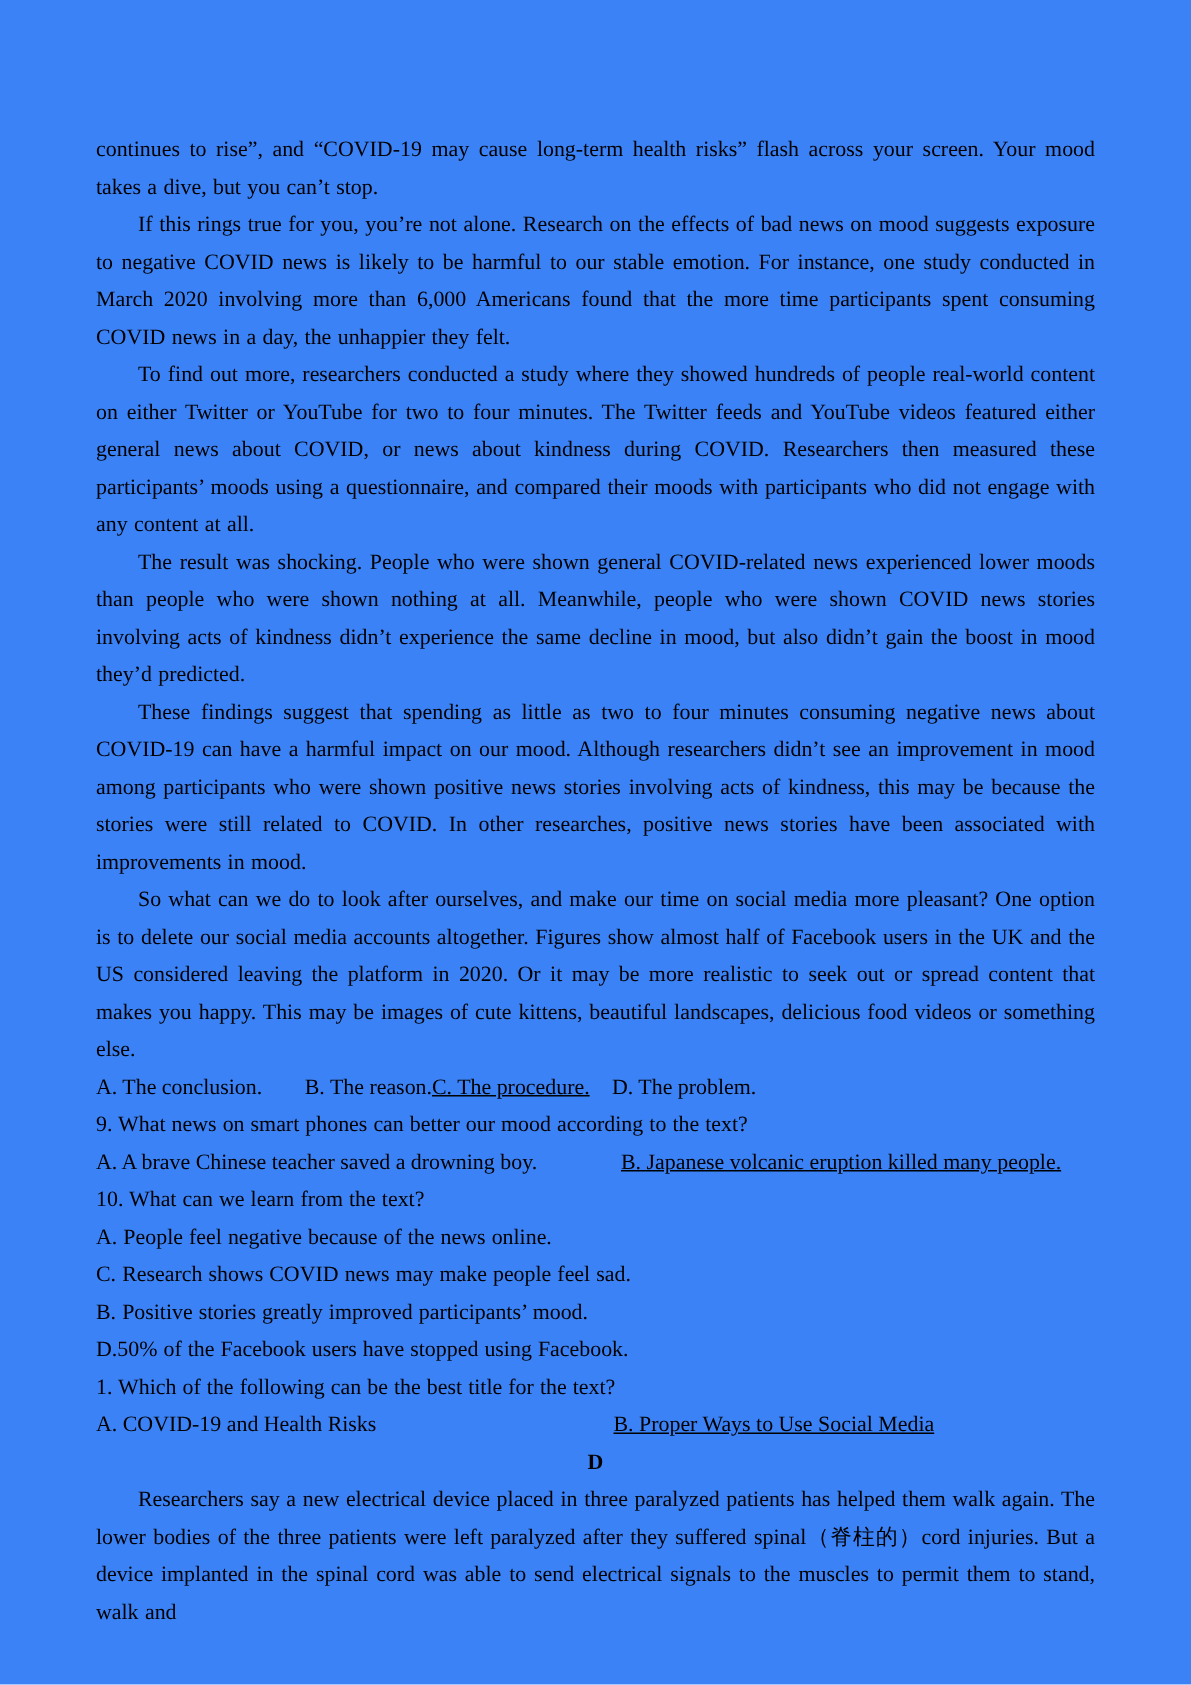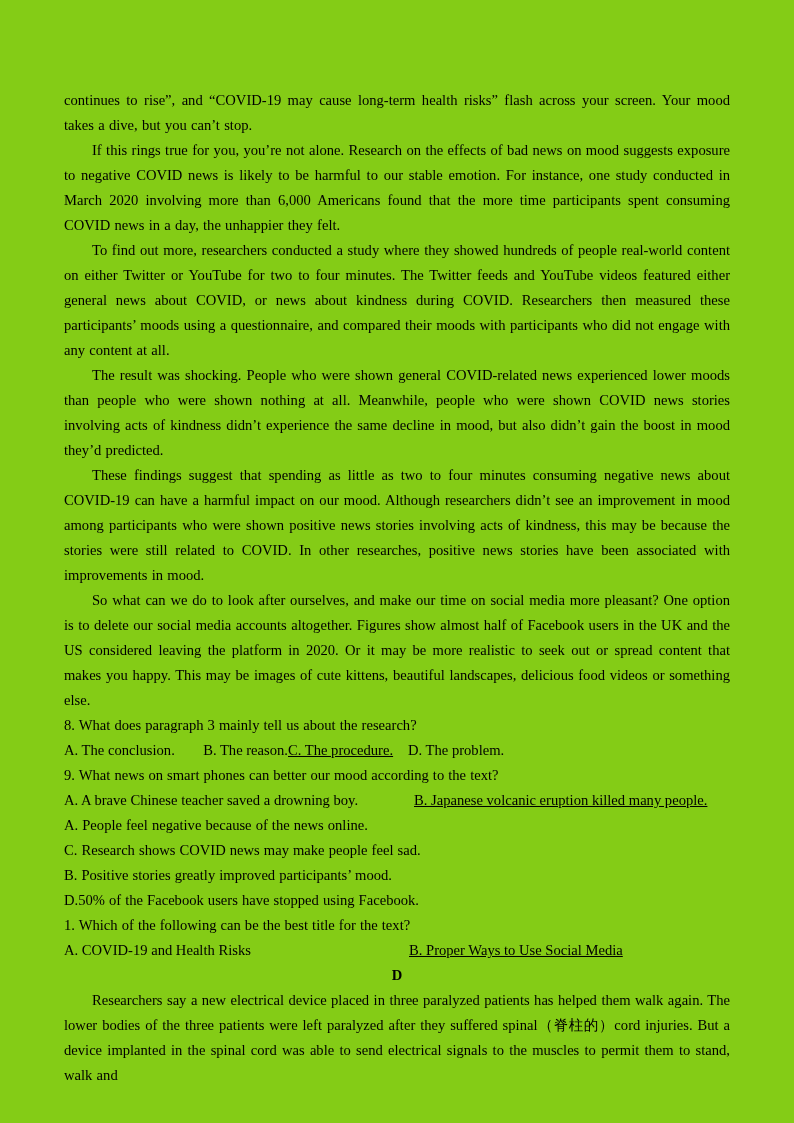--- a/index.html
+++ b/index.html
@@ -12,21 +12,21 @@
     height: 1123px;
     font-family: "Liberation Serif", "DejaVu Serif", serif;
     color: #000000;
     -webkit-font-smoothing: none;
   }
   .page {
     position: relative;
     width: 794px;
     height: 1123px;
     box-sizing: border-box;
-    background: #84cc16;
+    background: #3b82f6;
     overflow: hidden;
   }
   .content {
     position: absolute;
     left: 64px;
     top: 88px;
     width: 666px;
   }
   p.para {
     margin: 0;
@@ -86,30 +86,30 @@
     <p class="para">If this rings true for you, you’re not alone. Research on the effects of bad news on mood suggests exposure to negative COVID news is likely to be harmful to our stable emotion. For instance, one study conducted in March 2020 involving more than 6,000 Americans found that the more time participants spent consuming COVID news in a day, the unhappier they felt.</p>
 
     <p class="para">To find out more, researchers conducted a study where they showed hundreds of people real-world content on either Twitter or YouTube for two to four minutes. The Twitter feeds and YouTube videos featured either general news about COVID, or news about kindness during COVID. Researchers then measured these participants’ moods using a questionnaire, and compared their moods with participants who did not engage with any content at all.</p>
 
     <p class="para">The result was shocking. People who were shown general COVID-related news experienced lower moods than people who were shown nothing at all. Meanwhile, people who were shown COVID news stories involving acts of kindness didn’t experience the same decline in mood, but also didn’t gain the boost in mood they’d predicted.</p>
 
     <p class="para">These findings suggest that spending as little as two to four minutes consuming negative news about COVID-19 can have a harmful impact on our mood. Although researchers didn’t see an improvement in mood among participants who were shown positive news stories involving acts of kindness, this may be because the stories were still related to COVID. In other researches, positive news stories have been associated with improvements in mood.</p>
 
     <p class="para">So what can we do to look after ourselves, and make our time on social media more pleasant? One option is to delete our social media accounts altogether. Figures show almost half of Facebook users in the UK and the US considered leaving the platform in 2020. Or it may be more realistic to seek out or spread content that makes you happy. This may be images of cute kittens, beautiful landscapes, delicious food videos or something else.</p>
 
-    <p class="qline">8. What does paragraph 3 mainly tell us about the research?</p>
     <div class="opt-row q8">
       <span class="opt o-a">A. The conclusion.</span><span class="opt o-b">B.  The reason.</span><span class="opt o-c">C.  The procedure.</span><span class="opt o-d">D. The problem.</span>
     </div>
 
     <p class="qline">9. What news on smart phones can better our mood according to the text?</p>
     <div class="opt-row two-col q9">
       <span class="opt o-left">A. A brave Chinese teacher saved a drowning boy.</span><span class="opt o-right">B.  Japanese volcanic eruption killed many people.</span>
     </div>
 
+    <p class="qline">10. What can we learn from the text?</p>
     <p class="qline">A. People feel negative because of the news online.</p>
     <p class="qline">C. Research shows COVID news may make people feel sad.</p>
     <p class="qline">B. Positive stories greatly improved participants’ mood.</p>
     <p class="qline">D.50% of the Facebook users have stopped using Facebook.</p>
 
     <p class="qline">1. Which of the following can be the best title for the text?</p>
     <div class="opt-row two-col">
       <span class="opt o-left">A. COVID-19 and Health Risks</span><span class="opt o-right">B.  Proper Ways to Use Social Media</span>
     </div>
 

